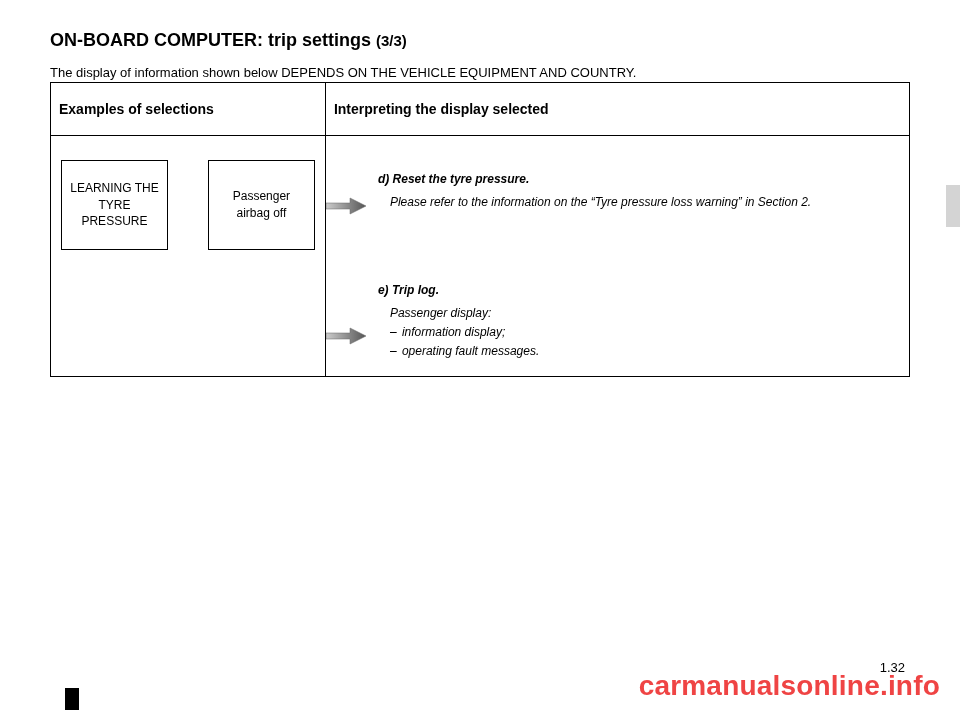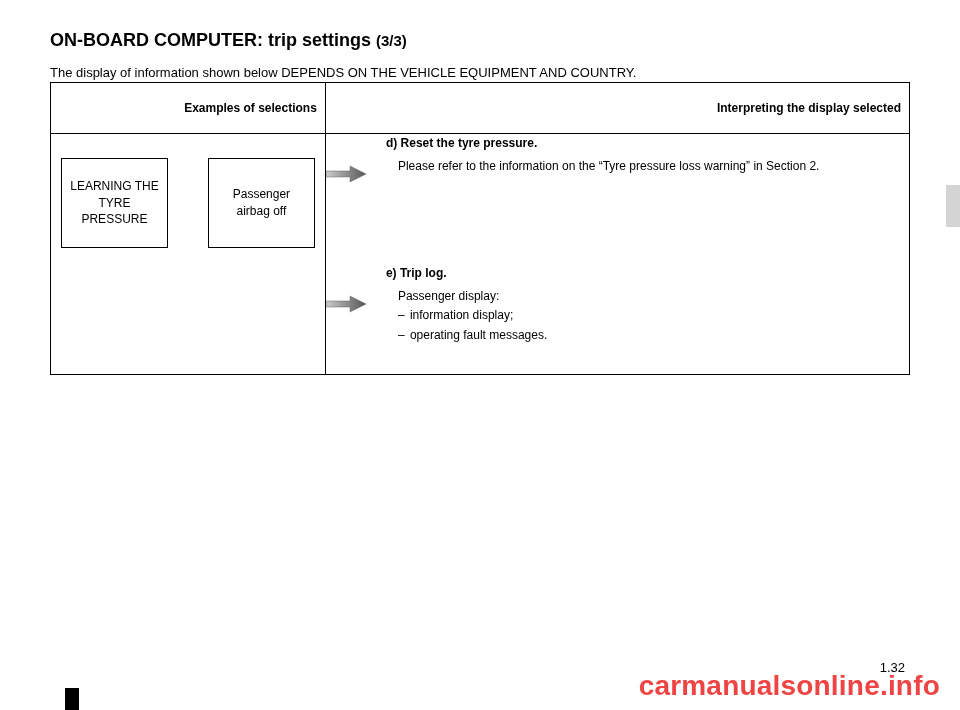--- a/index.html
+++ b/index.html
@@ -34,23 +34,23 @@
       width: 100%;
       border-collapse: collapse;
       table-layout: fixed;
     }
     table.main-table th,
     table.main-table td {
       border: 1px solid #000;
       padding: 0;
     }
     table.main-table th {
-      font-size: 12px;
-      font-weight: bold;
-      text-align: right;
+      font-size: 14px;
+      font-weight: bold;
+      text-align: left;
       padding: 18px 8px;
     }
     .col-left {
       width: 32%;
     }
     .col-right {
       width: 68%;
     }
     .display-box {
       border: 1px solid #000;
@@ -63,24 +63,25 @@
       font-size: 12px;
       line-height: 1.4;
       padding: 8px;
       margin: 10px auto;
     }
     .interpret-cell {
       padding: 12px 18px;
     }
     .interpret-row {
       display: flex;
-      align-items: flex-start;
-      gap: 20px;
+      align-items: center;
+      gap: 12px;
       margin-bottom: 20px;
       min-height: 110px;
+      font-style: italic;
     }
     .interpret-row:last-child {
       margin-bottom: 0;
     }
     .arrow-wrap {
       flex: 0 0 40px;
       display: flex;
       align-items: center;
       justify-content: center;
       padding-top: 30px;

